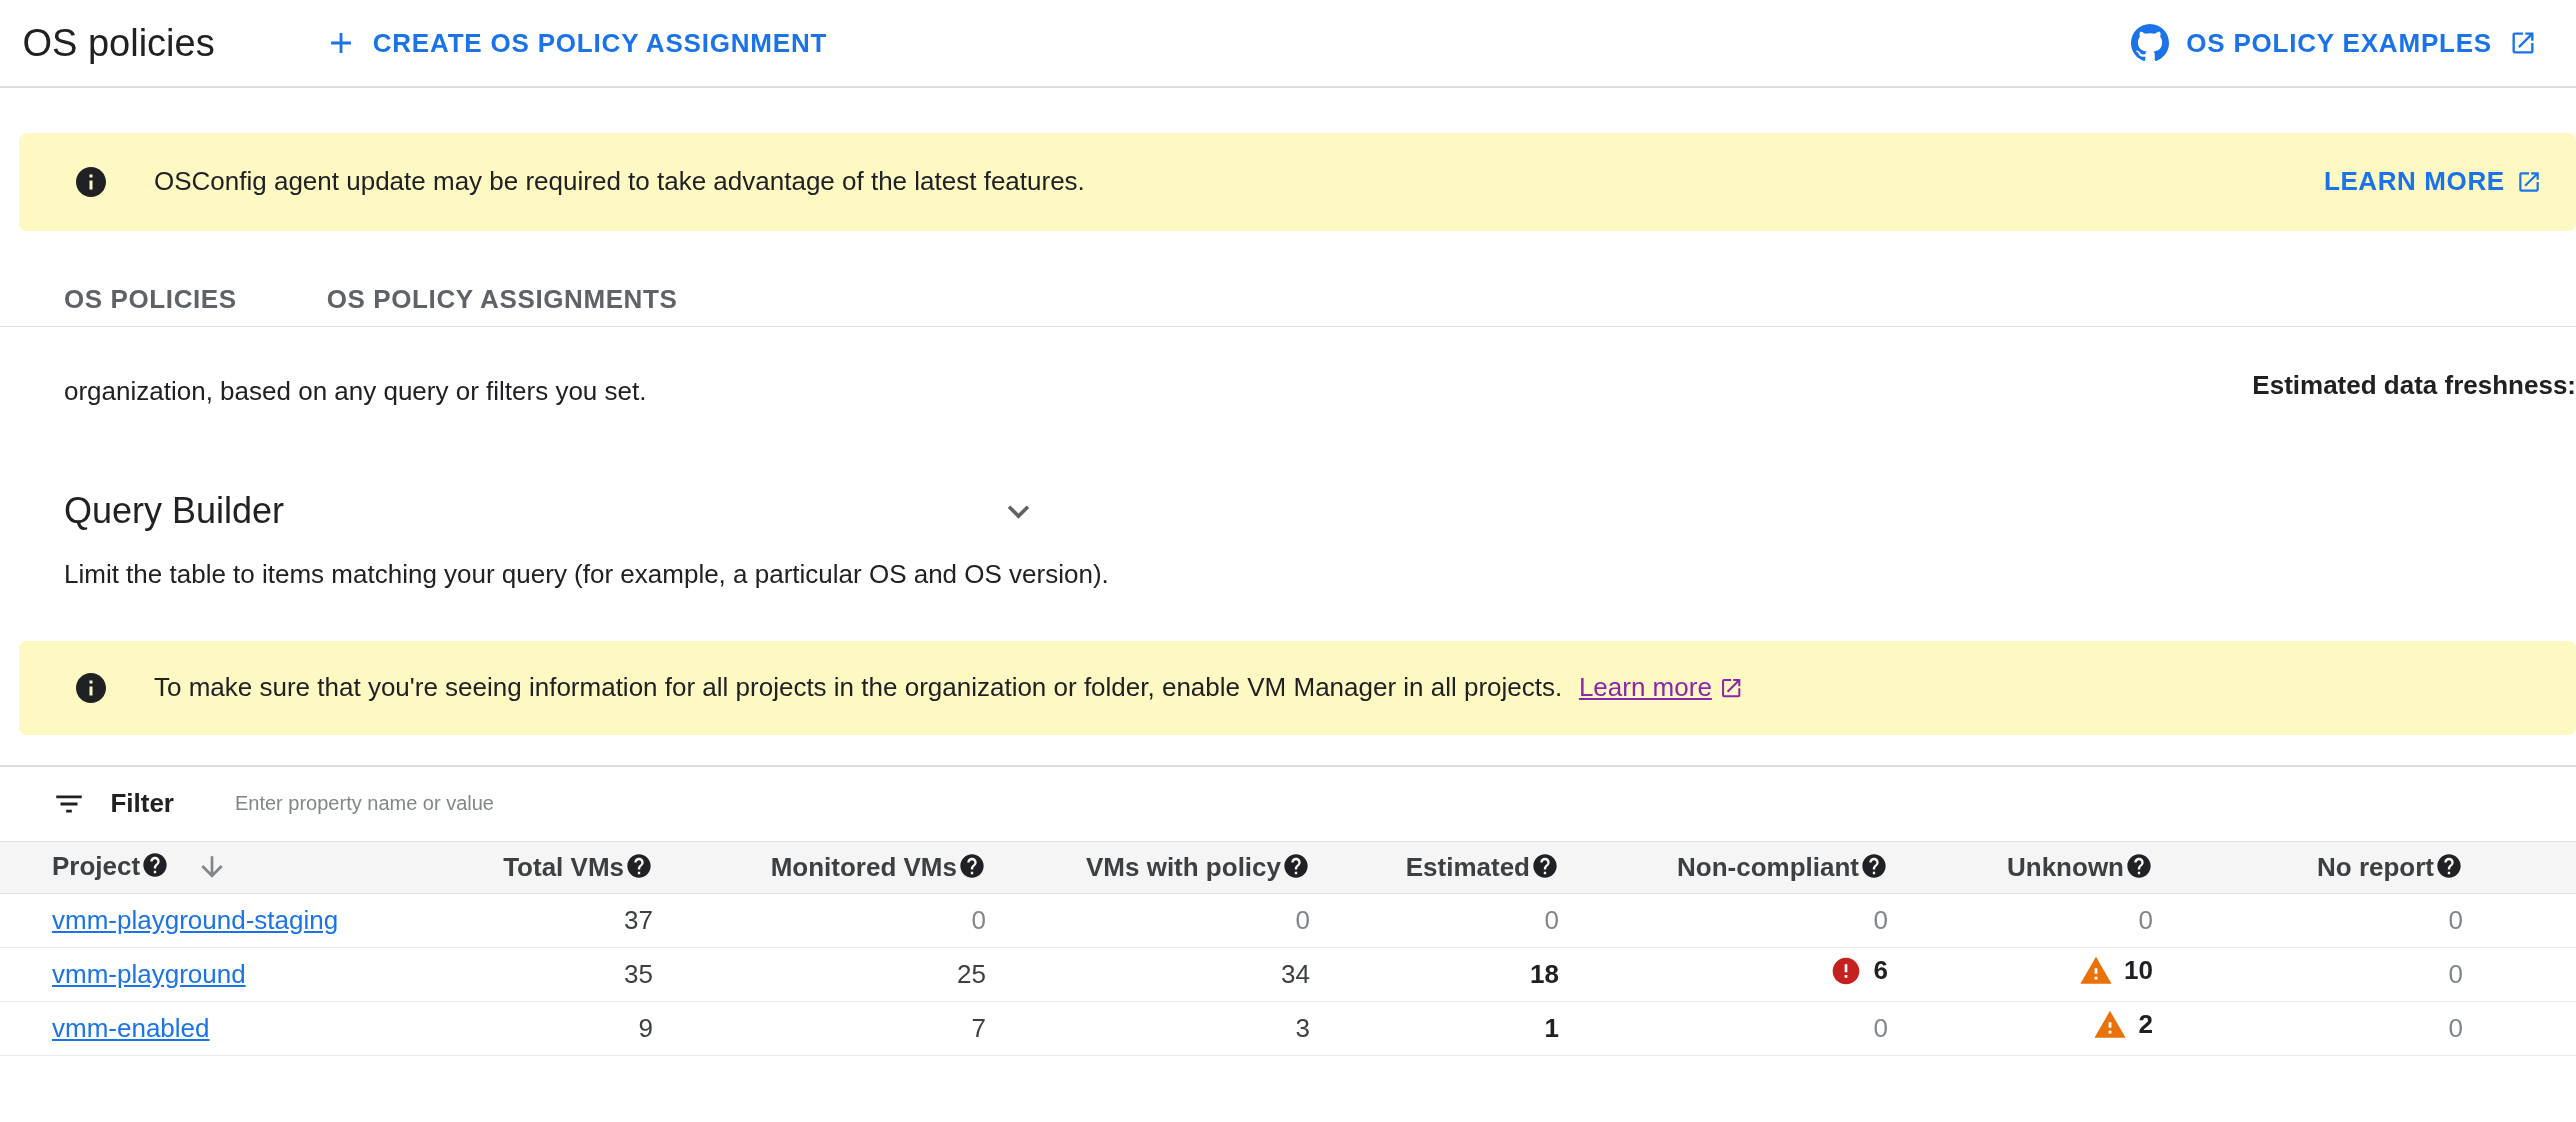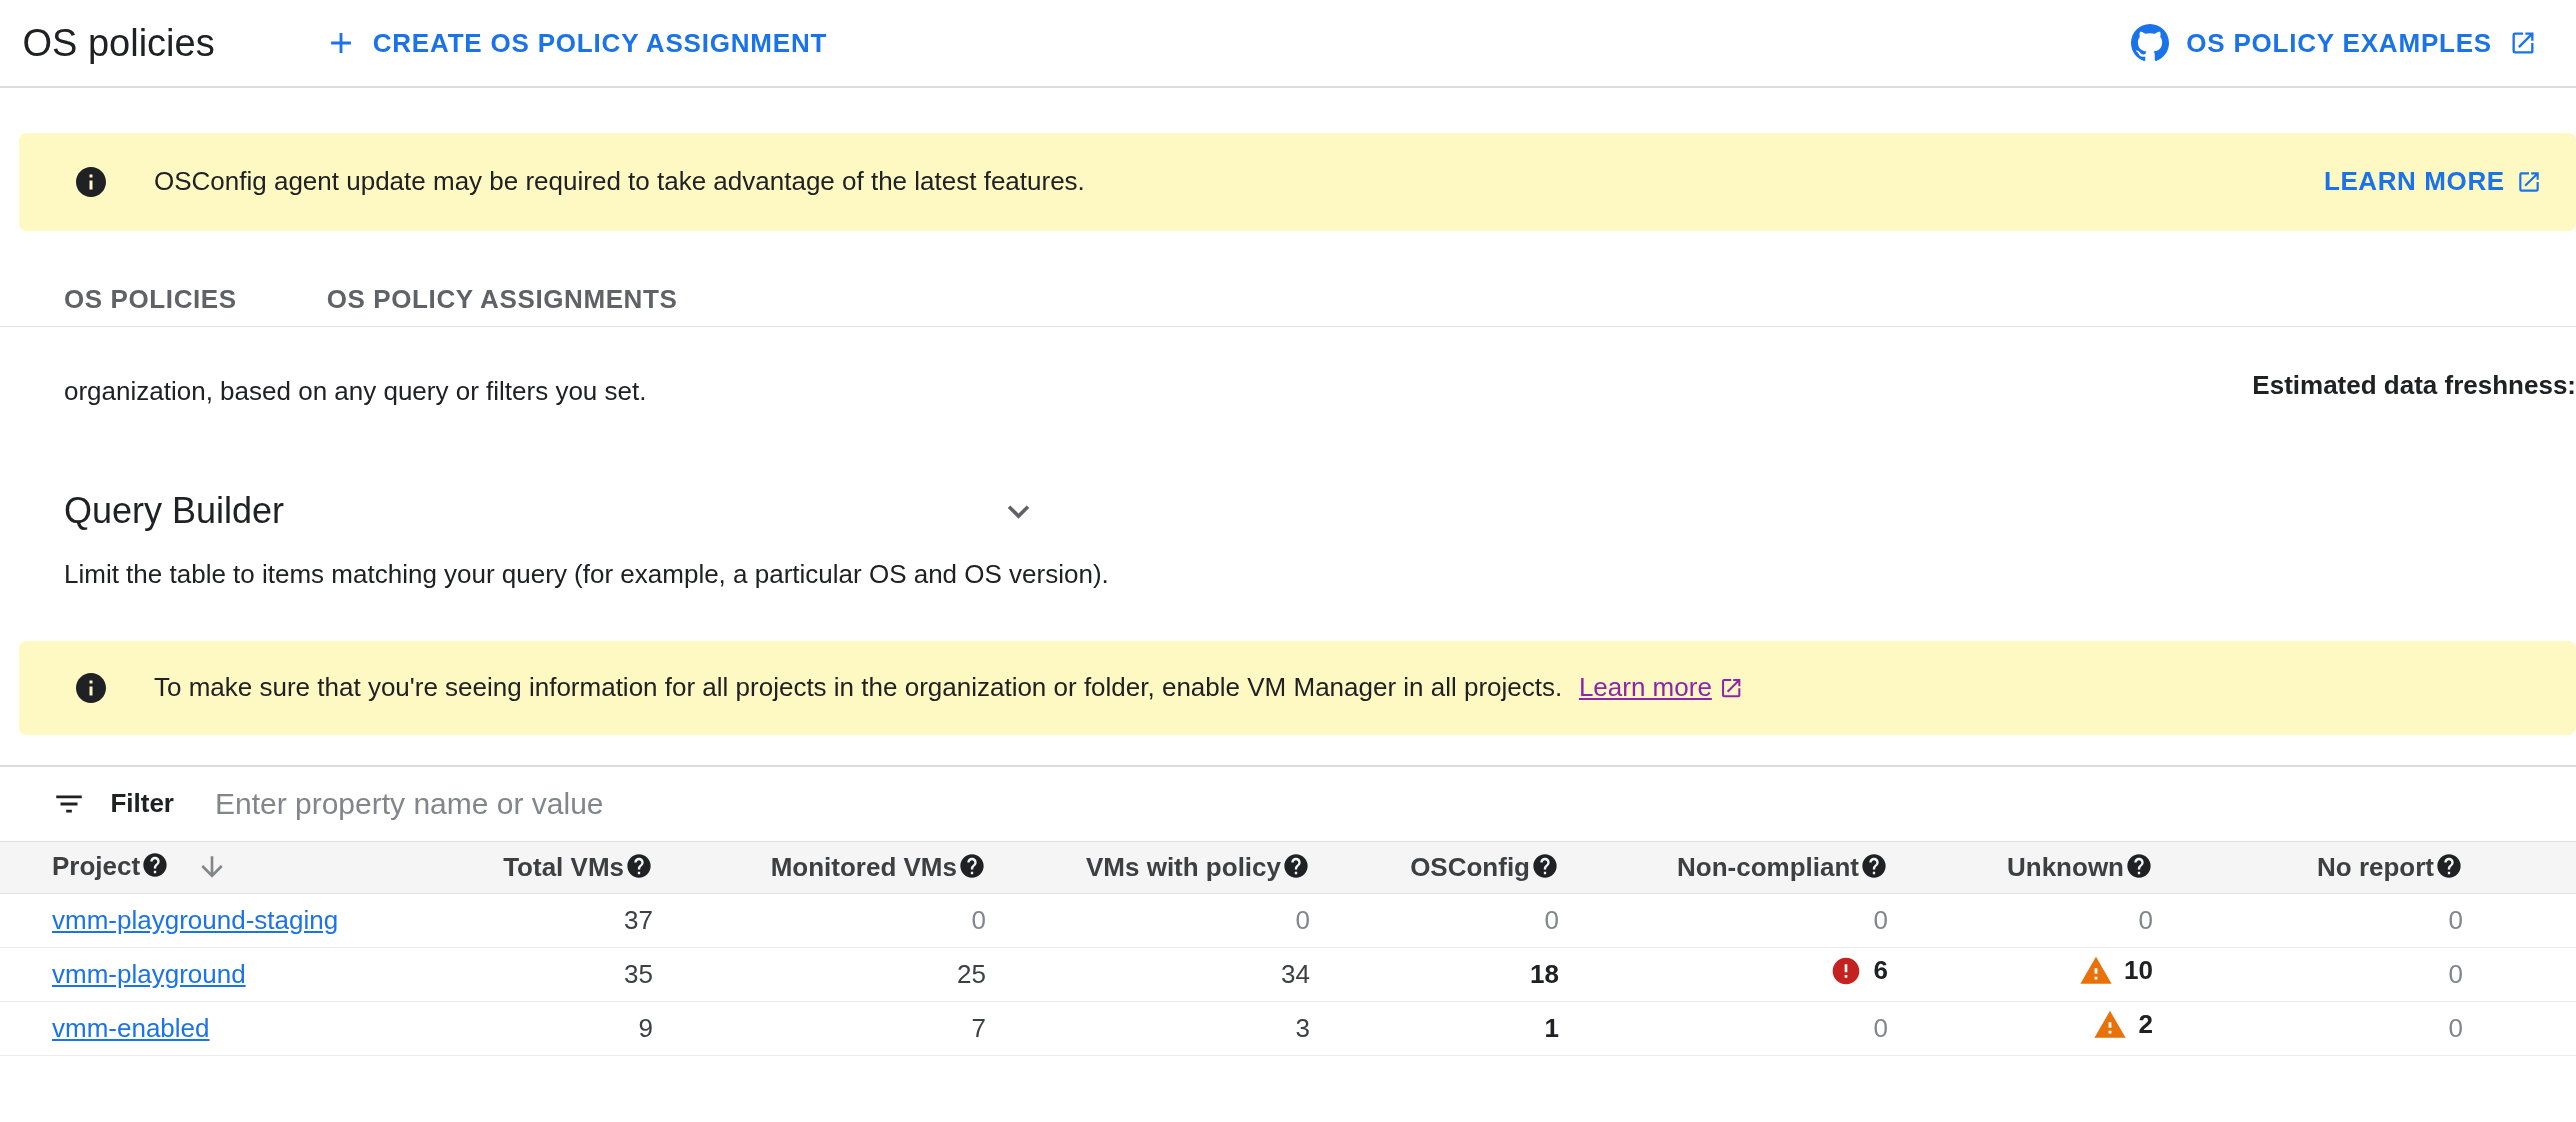--- a/index.html
+++ b/index.html
@@ -43,22 +43,22 @@
   
   .qb-header { display:flex; align-items:center; justify-content:space-between;
     width:976px; margin:77px 0 0 64px; }
   .qb-title { font-size:36px; font-weight:400; color:#202124; }
   .qb-desc { margin:26px 0 0 64px; font-size:26px; color:#202124; }
 
   
   .section-divider { height:1.9px; background:#dadce0; margin-top:30px; }
   .filter-row { display:flex; align-items:center; height:74px; padding-left:52px; }
   .filter-label { font-size:26px; font-weight:700; margin-left:24.4px; color:#202124; cursor:pointer; }
-  .filter-input { border:none; outline:none; background:transparent; font-size:30px;
-    margin-left:41px; width:845px; color:#202124; font-family:"Liberation Sans", sans-serif; }
+  .filter-input { border:none; outline:none; background:transparent; font-size:20px;
+    margin-left:61px; width:845px; color:#202124; font-family:"Liberation Sans", sans-serif; }
   .filter-input::placeholder { color:#80868b; opacity:1; }
 
   
   table { width:2576px; table-layout:fixed; border-collapse:collapse; font-size:26px; }
   thead th { background:#f5f5f5; border-top:1.9px solid #e0e0e0; border-bottom:1.9px solid #e0e0e0;
     height:52px; font-weight:700; color:#3c4043; text-align:right; }
   thead th.proj { text-align:left; padding-left:52px; }
   tbody td { height:54px; border-bottom:1.9px solid #e8eaed; text-align:right; }
   tbody td.proj { text-align:left; padding-left:52px; }
   .th-flex { display:inline-flex; align-items:flex-start; gap:1px; }
@@ -225,21 +225,21 @@
             <span>VMs with policy</span>
           <span class="icn">
               <svg width="28" height="28" viewBox="0 0 24 24">
                 <path fill="#202124" d="M12 2C6.48 2 2 6.48 2 12s4.48 10 10 10 10-4.48 10-10S17.52 2 12 2zm1 17h-2v-2h2v2zm2.07-7.75-.9.92C13.45 12.9 13 13.5 13 15h-2v-.5c0-1.1.45-2.1 1.17-2.83l1.24-1.26c.37-.36.59-.86.59-1.41 0-1.1-.9-2-2-2s-2 .9-2 2H8c0-2.21 1.79-4 4-4s4 1.79 4 4c0 .88-.36 1.68-.93 2.25z"></path>
               </svg>
             </span>
         </span>
       </th>
       <th>
         <span class="th-flex">
-            <span>OSConfig</span>
+            <span>Estimated</span>
           <span class="icn">
               <svg width="28" height="28" viewBox="0 0 24 24">
                 <path fill="#202124" d="M12 2C6.48 2 2 6.48 2 12s4.48 10 10 10 10-4.48 10-10S17.52 2 12 2zm1 17h-2v-2h2v2zm2.07-7.75-.9.92C13.45 12.9 13 13.5 13 15h-2v-.5c0-1.1.45-2.1 1.17-2.83l1.24-1.26c.37-.36.59-.86.59-1.41 0-1.1-.9-2-2-2s-2 .9-2 2H8c0-2.21 1.79-4 4-4s4 1.79 4 4c0 .88-.36 1.68-.93 2.25z"></path>
               </svg>
             </span>
         </span>
       </th>
       <th>
         <span class="th-flex">
             <span>Non-compliant</span>

